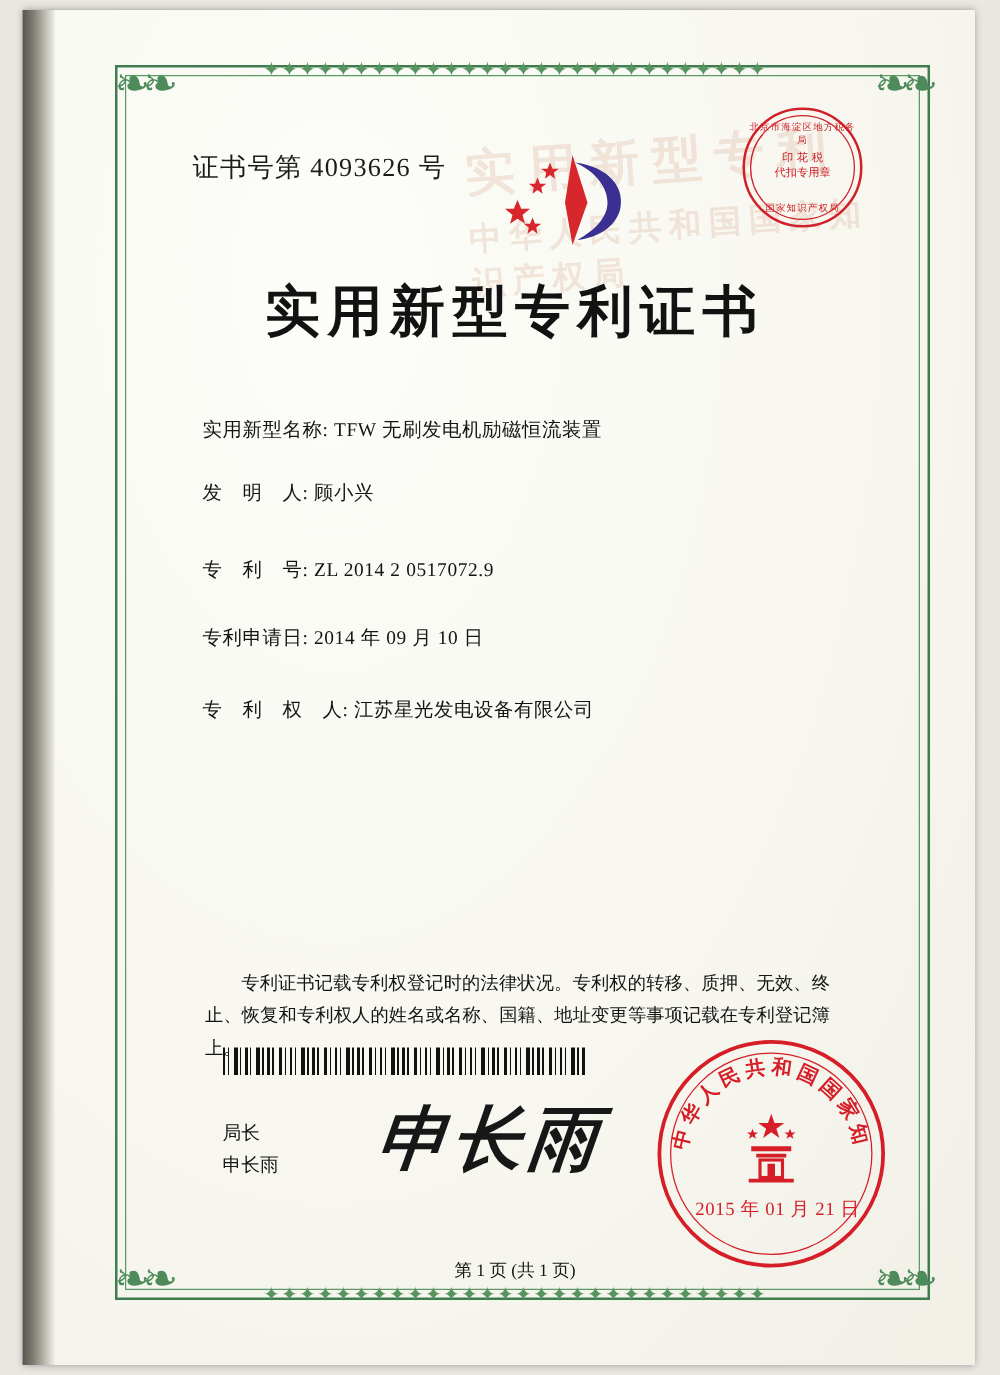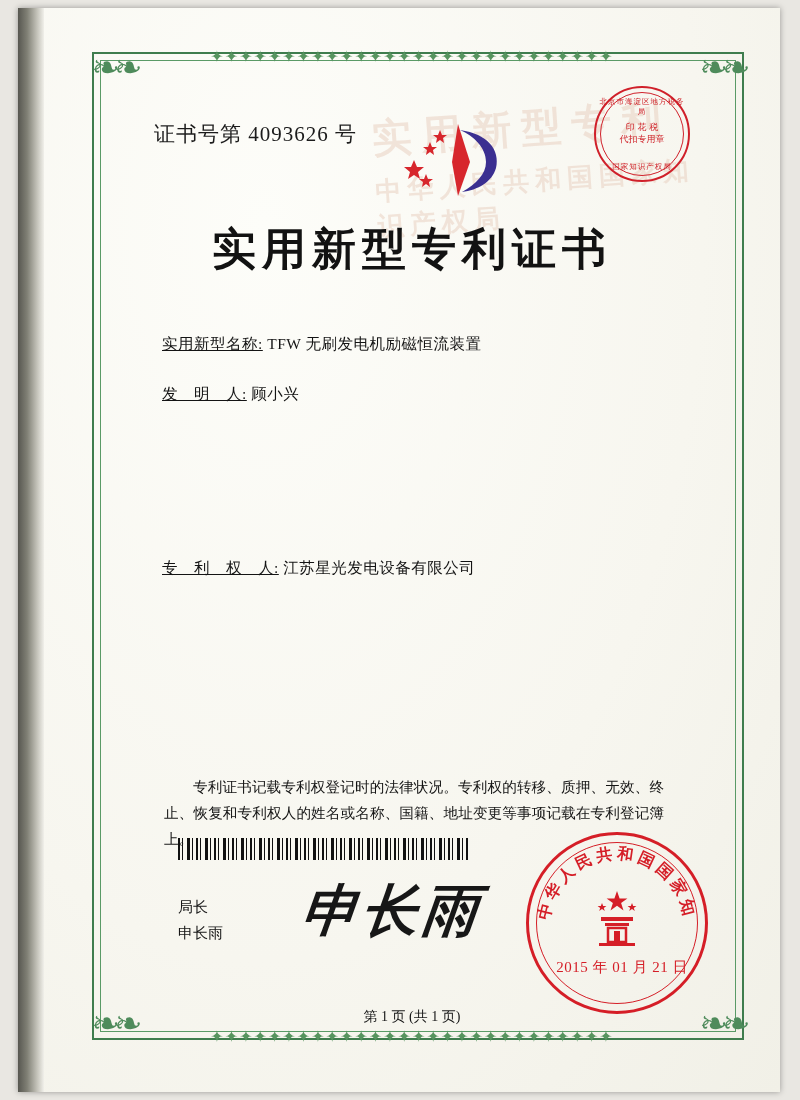--- a/index.html
+++ b/index.html
@@ -104,21 +104,21 @@
     position:absolute;left:0;right:0;top:212px;text-align:center;
     font-size:44px;font-weight:bold;letter-spacing:6px;color:#121212;
     font-family:"DejaVu Sans", sans-serif;
   }
 
   
   .field{
     position:absolute;left:118px;font-size:15.5px;color:#141414;
     letter-spacing:.5px;white-space:nowrap;
   }
-  .field .k{display:inline-block;text-decoration:underline;}
+  .field .k{display:inline-block;}
   .field .v{display:inline-block;}
 
   
   .para{
     position:absolute;left:120px;width:500px;
     font-size:14.6px;line-height:26px;color:#141414;
     text-indent:29px;text-align:justify;
   }
 
   
@@ -219,20 +219,28 @@
       <div class="arc-bot">国家知识产权局</div>
     </div>
 
     <div class="field" style="top:326px">
       <span class="k">实用新型名称:</span>
       <span class="v">TFW 无刷发电机励磁恒流装置</span>
     </div>
     <div class="field" style="top:376px">
       <span class="k">发　明　人:</span>
       <span class="v">顾小兴</span>
+    </div>
+    <div class="field" style="top:438px">
+      <span class="k">专　利　号:</span>
+      <span class="v">ZL 2014 2 0517072.9</span>
+    </div>
+    <div class="field" style="top:492px">
+      <span class="k">专利申请日:</span>
+      <span class="v">2014 年 09 月 10 日</span>
     </div>
     <div class="field" style="top:550px">
       <span class="k">专　利　权　人:</span>
       <span class="v">江苏星光发电设备有限公司</span>
     </div>
 
     <div class="para" style="top:766px">专利证书记载专利权登记时的法律状况。专利权的转移、质押、无效、终止、恢复和专利权人的姓名或名称、国籍、地址变更等事项记载在专利登记簿上。</div>
 
     <div id="barcode"></div>
 

